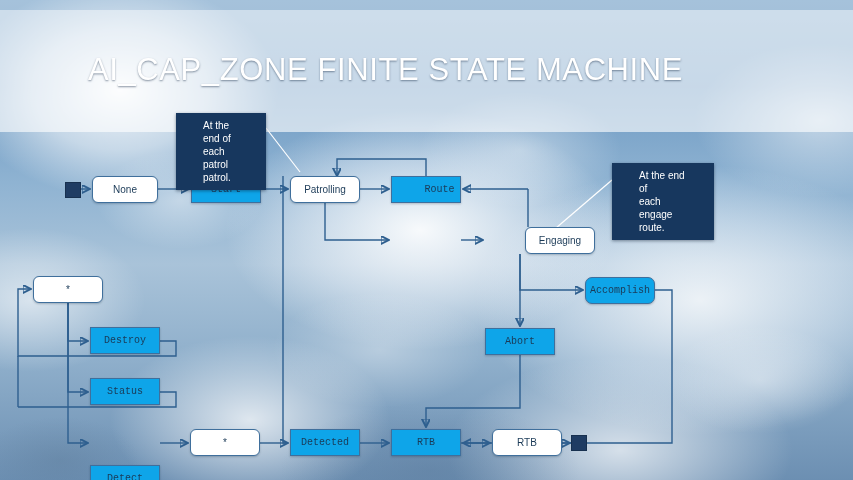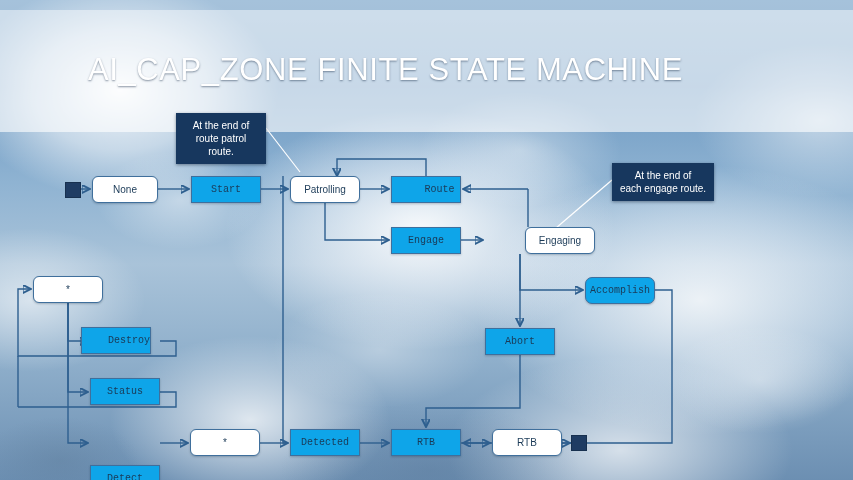--- a/index.html
+++ b/index.html
@@ -103,24 +103,23 @@
     background: #1f3c63;
     border: 1px solid #17304f;
   }
   .callout {
     position: absolute;
     box-sizing: border-box;
     background: #17375e;
     color: #ffffff;
     font-size: 10px;
     line-height: 13px;
-    padding: 5px 5px;
+    padding: 5px 26px;
     border: 1px solid #17375e;
     box-shadow: 0 1px 3px rgba(10,25,45,0.45);
-    text-align: center;
   }
   svg.edges {
     position: absolute;
     left: 0;
     top: 0;
     width: 853px;
     height: 480px;
     pointer-events: none;
   }
   svg.edges path, svg.edges line {
@@ -216,41 +215,38 @@
   </div>
 
   <div class="node white" style="left:290px;top:176px;width:70px;height:27px;">
     <span>Patrolling</span>
   </div>
 
   <div class="node blue" style="left:391px;top:176px;width:70px;height:27px;padding-left:27px;">
     <span>Route</span>
   </div>
 
-  <div class="node blue" style="left:391px;top:227px;width:70px;height:27px;">
-    <span>Engage</span>
-  </div>
 
   <div class="node white" style="left:485px;top:227px;width:70px;height:27px;margin-left:40px;">
     <span>Engaging</span>
   </div>
 
   <div class="node blue" style="left:585px;top:277px;width:70px;height:27px;border-radius:7px;">
     <span>Accomplish</span>
   </div>
 
   <div class="node blue" style="left:485px;top:328px;width:70px;height:27px;">
     <span>Abort</span>
   </div>
 
   <div class="node white" style="left:33px;top:276px;width:70px;height:27px;">
     <span>*</span>
   </div>
 
-  <div class="node blue" style="left:81px;top:327px;width:70px;height:27px;justify-content:flex-end;">
+  <div class="node blue" style="left:90px;top:327px;width:70px;height:27px;">
     <span>Destroy</span>
   </div>
 
   <div class="node blue" style="left:90px;top:378px;width:70px;height:27px;">
     <span>Status</span>
   </div>
 
   <div class="node blue" style="left:90px;top:429px;width:70px;height:27px;margin-top:36px;">
     <span>Detect</span>
   </div>
@@ -268,21 +264,21 @@
   </div>
 
   <div class="node white" style="left:492px;top:429px;width:70px;height:27px;">
     <span>RTB</span>
   </div>
 
   <div class="terminator" style="left:571px;top:435px;"></div>
 
   <div class="callout" style="left:176px;top:113px;width:90px;">
     <div>At the end of</div>
-    <div>route patrol route.</div>
+    <div>each patrol patrol.</div>
   </div>
 
   <div class="callout" style="left:612px;top:163px;width:102px;">
     <div>At the end of</div>
     <div>each engage route.</div>
   </div>
 
 </div>
 
 </body></html>

